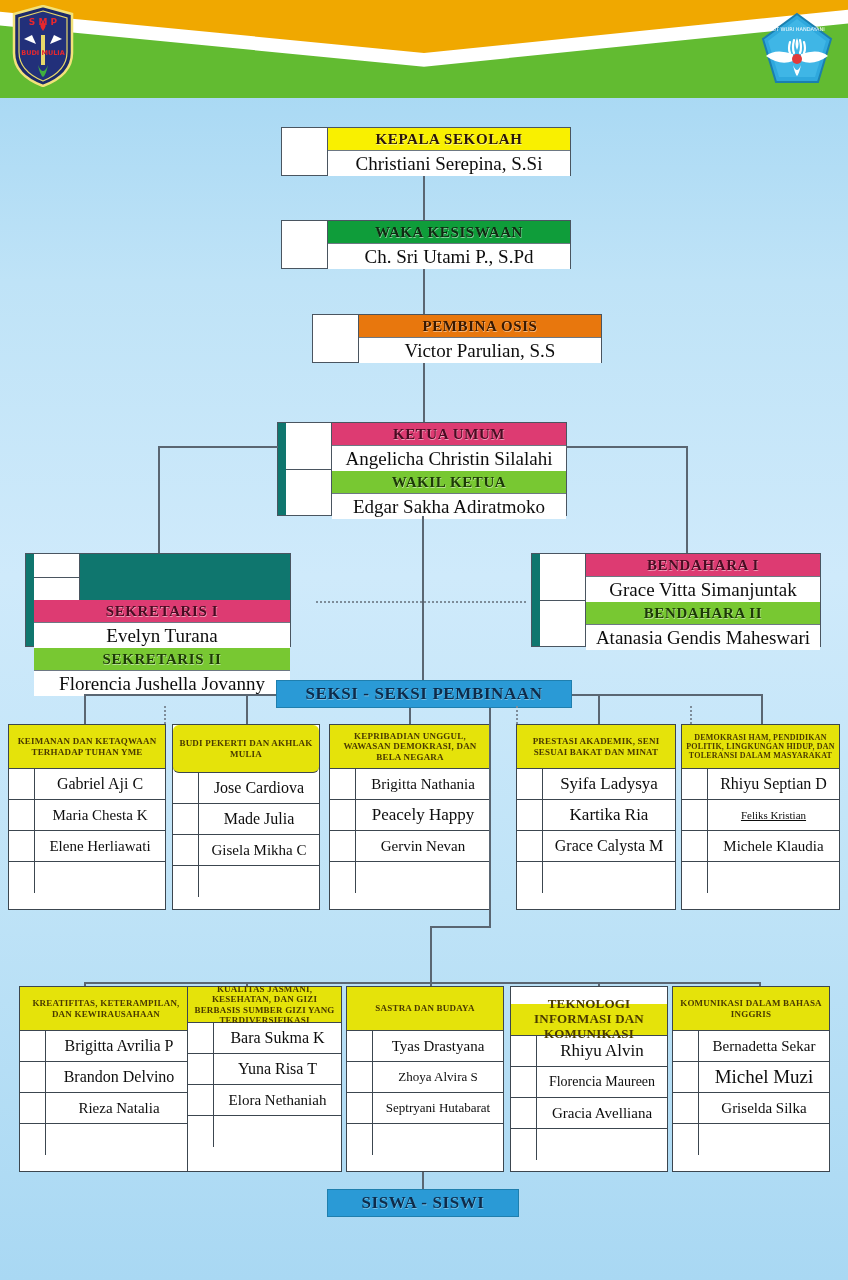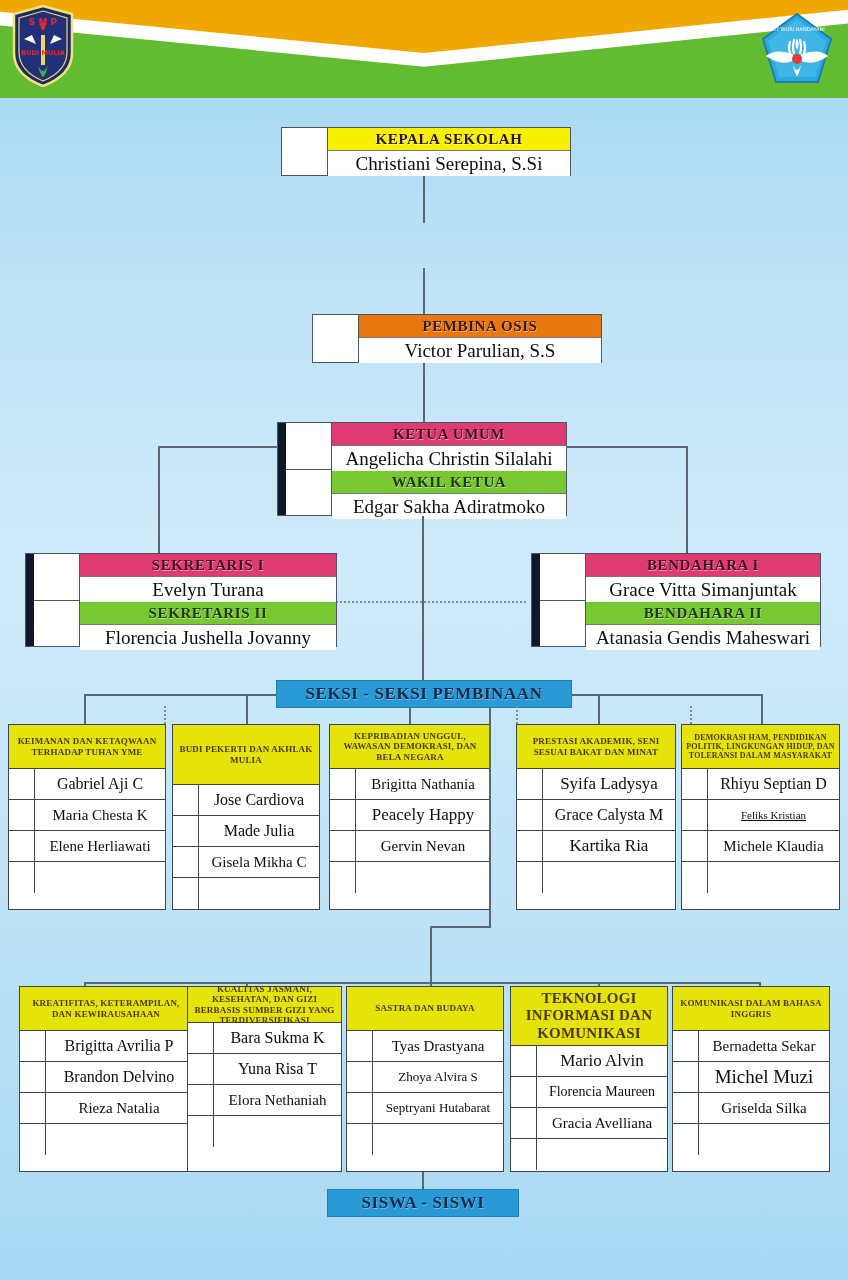--- a/index.html
+++ b/index.html
@@ -77,21 +77,21 @@
   .t-yellow { background: #f9f000; }
   .t-green  { background: #0f9d3a; color: #102a12; }
   .t-orange { background: #e8770d; color: #3a1900; }
   .t-pink   { background: #dd3b72; color: #4a0b22; }
   .t-lgreen { background: #78c832; color: #1c3a06; }
 
   
   .dualcard {
     position: absolute;
     border: 1px solid #4a5560;
-    background: #0f172a;
+    background: #0f766e;
     display: flex;
     padding-left: 8px;
   }
   .dualcard .photocol {
     width: 46px; flex: 0 0 46px;
     border-right: 1px solid #4a5560;
     display: flex; flex-direction: column;
   }
   .dualcard .photocol .ph { flex: 1 1 50%; background: #fff; }
   .dualcard .photocol .ph + .ph { border-top: 1px solid #4a5560; }
@@ -189,20 +189,27 @@
   <div class="line vline" style="left:423px; top:264px; height:60px;"></div>
 
   <div class="officer" style="left:281px; top:29px; width:290px; height:49px;">
     <div class="photo"></div>
     <div class="body">
       <div class="off-title t-yellow">KEPALA SEKOLAH</div>
       <div class="off-name">Christiani Serepina, S.Si</div>
     </div>
   </div>
 
+  <div class="officer" style="left:281px; top:122px; width:290px; height:49px;">
+    <div class="photo"></div>
+    <div class="body">
+      <div class="off-title t-green">WAKA KESISWAAN</div>
+      <div class="off-name">Ch. Sri Utami P., S.Pd</div>
+    </div>
+  </div>
 
   <div class="officer" style="left:281px; top:216px; width:290px; height:49px;margin-left:31px;">
     <div class="photo"></div>
     <div class="body">
       <div class="off-title t-orange">PEMBINA OSIS</div>
       <div class="off-name">Victor Parulian, S.S</div>
     </div>
   </div>
 
   <div class="dualcard" style="left:277px; top:324px; width:290px; height:94px;">
@@ -218,21 +225,21 @@
     </div>
   </div>
 
   <div class="line hline" style="left:158px; top:348px; width:120px;"></div>
   <div class="line hline" style="left:566px; top:348px; width:122px;"></div>
   <div class="line vline" style="left:158px; top:348px; height:107px;"></div>
   <div class="line vline" style="left:686px; top:348px; height:107px;"></div>
   <div class="line vline" style="left:422px; top:418px; height:178px;"></div>
   <div class="dotline-h" style="left:316px; top:503px; width:210px;"></div>
 
-  <div class="dualcard" style="left:25px; top:455px; width:312px; height:94px;">
+  <div class="dualcard" style="left:25px; top:455px; width:266px; height:94px;flex-direction:column;">
     <div class="photocol">
       <div class="ph"></div>
       <div class="ph"></div>
     </div>
     <div class="body">
       <div class="off-title t-pink">SEKRETARIS I</div>
       <div class="off-name">Evelyn Turana</div>
       <div class="off-title t-lgreen">SEKRETARIS II</div>
       <div class="off-name">Florencia Jushella Jovanny</div>
     </div>
@@ -278,21 +285,21 @@
         <div class="ph"></div>
         <div class="nm" style="font-size:15px;">Elene Herliawati</div>
       </div>
     <div class="sec-row">
         <div class="ph"></div>
         <div class="nm" style="font-size:15px;"></div>
       </div>
   </div>
 
   <div class="section-card" style="left:172px; top:626px; width:148px; height:186px;">
-    <div class="sec-head" style="height:60px; font-size:9px;">BUDI PEKERTI DAN AKHLAK MULIA</div>
+    <div class="sec-head" style="height:48px; font-size:9px;border-radius:6px;">BUDI PEKERTI DAN AKHLAK MULIA</div>
     <div class="sec-row">
         <div class="ph"></div>
         <div class="nm" style="font-size:16px;">Jose Cardiova</div>
       </div>
     <div class="sec-row">
         <div class="ph"></div>
         <div class="nm" style="font-size:16px;">Made Julia</div>
       </div>
     <div class="sec-row">
         <div class="ph"></div>
@@ -325,25 +332,25 @@
   </div>
 
   <div class="section-card" style="left:516px; top:626px; width:160px; height:186px;">
     <div class="sec-head" style="height:44px; font-size:9px;">PRESTASI AKADEMIK, SENI SESUAI BAKAT DAN MINAT</div>
     <div class="sec-row">
         <div class="ph"></div>
         <div class="nm" style="font-size:17px;">Syifa Ladysya</div>
       </div>
     <div class="sec-row">
         <div class="ph"></div>
+        <div class="nm" style="font-size:17px;">Kartika Ria</div>
+      </div>
+    <div class="sec-row">
+        <div class="ph"></div>
         <div class="nm" style="font-size:16px;">Grace Calysta M</div>
-      </div>
-    <div class="sec-row">
-        <div class="ph"></div>
-        <div class="nm" style="font-size:17px;">Kartika Ria</div>
       </div>
     <div class="sec-row">
         <div class="ph"></div>
         <div class="nm" style="font-size:15px;"></div>
       </div>
   </div>
 
   <div class="section-card" style="left:681px; top:626px; width:159px; height:186px;">
     <div class="sec-head" style="height:44px; font-size:8px;">DEMOKRASI HAM, PENDIDIKAN POLITIK, LINGKUNGAN HIDUP, DAN TOLERANSI DALAM MASYARAKAT</div>
     <div class="sec-row">
@@ -429,24 +436,24 @@
         <div class="ph"></div>
         <div class="nm" style="font-size:13px;">Septryani Hutabarat</div>
       </div>
     <div class="sec-row">
         <div class="ph"></div>
         <div class="nm" style="font-size:15px;"></div>
       </div>
   </div>
 
   <div class="section-card" style="left:510px; top:888px; width:158px; height:186px;">
-    <div class="sec-head" style="height:59px; font-size:15px;">TEKNOLOGI INFORMASI DAN KOMUNIKASI</div>
-    <div class="sec-row">
-        <div class="ph"></div>
-        <div class="nm" style="font-size:17px;">Mario Alvin</div>
+    <div class="sec-head" style="height:32px; font-size:13px;margin-top:17px;">TEKNOLOGI INFORMASI DAN KOMUNIKASI</div>
+    <div class="sec-row">
+        <div class="ph"></div>
+        <div class="nm" style="font-size:17px;">Rhiyu Alvin</div>
       </div>
     <div class="sec-row">
         <div class="ph"></div>
         <div class="nm" style="font-size:14px;">Florencia Maureen</div>
       </div>
     <div class="sec-row">
         <div class="ph"></div>
         <div class="nm" style="font-size:15px;">Gracia Avelliana</div>
       </div>
     <div class="sec-row">

